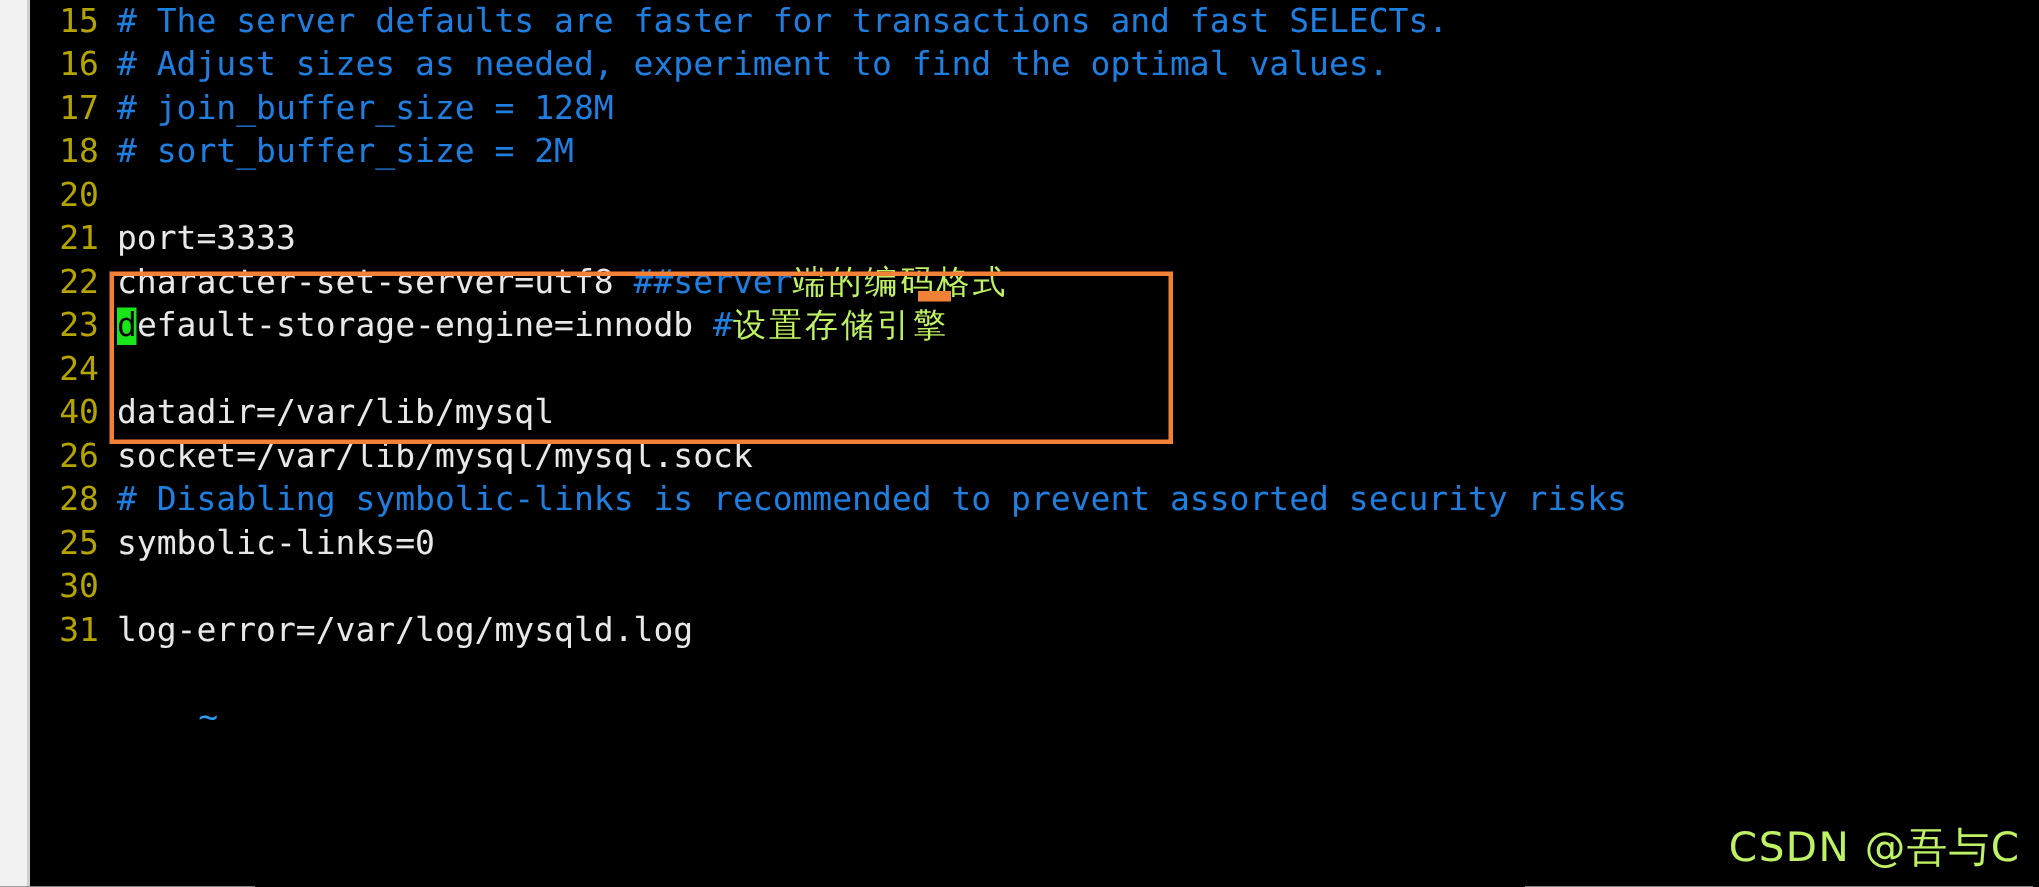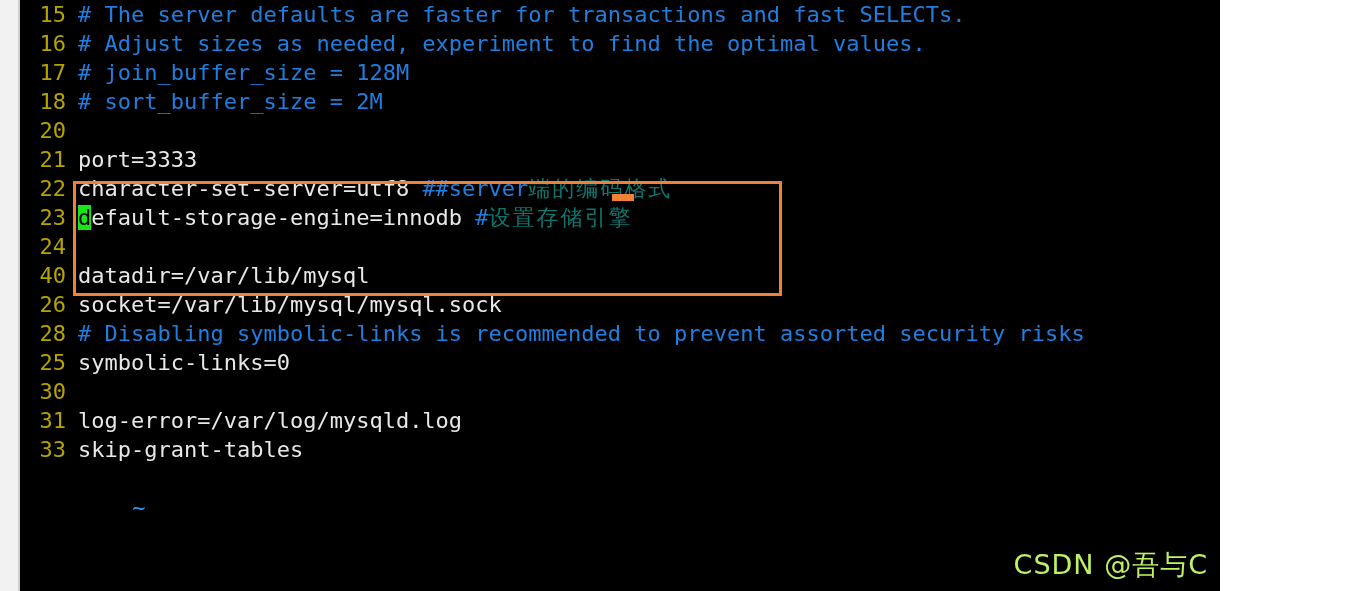--- a/index.html
+++ b/index.html
@@ -2,21 +2,21 @@
 <html><head>
 <meta charset="utf-8">
 <style>
   html, body {
     margin: 0;
     padding: 0;
     background: #ffffff;
   }
   #screen {
     position: relative;
-    width: 1220px;
+    width: 1359px;
     height: 591px;
     background: #000000;
     overflow: hidden;
     font-family: "DejaVu Sans Mono", "Liberation Mono", monospace;
   }
   
   #left-strip {
     position: absolute;
     left: 0; top: 0;
     width: 18px; height: 591px;
@@ -52,21 +52,21 @@
     font-size: 22px;
   }
   .code {
     display: inline-block;
     padding-left: 12px;
     color: #e8e8e8;
   }
   .cmt { color: #1f7fe0; }
   .cjk {
     font-family: "DejaVu Sans", sans-serif;
-    color: #0f766e;
+    color: #bef264;
     letter-spacing: 2px;
   }
   .cursor {
     background: #19e619;
     color: #000000;
   }
   .tilde {
     color: #2a9df4;
     font-size: 22px;
     display: inline-block;
@@ -137,21 +137,20 @@
         <div class="line"><span class="ln">21</span><span class="code"><span>port=3333</span></span></div>
         <div class="line"><span class="ln">22</span><span class="code"><span>character-set-server=utf8 </span><span class="cmt">##server</span><span class="cjk">端的编码格式</span></span></div>
         <div class="line"><span class="ln">23</span><span class="code"><span class="cursor">d</span><span>efault-storage-engine=innodb </span><span class="cmt">#</span><span class="cjk">设置存储引擎</span></span></div>
         <div class="line"><span class="ln">24</span><span class="code"></span></div>
         <div class="line"><span class="ln">40</span><span class="code"><span>datadir=/var/lib/mysql</span></span></div>
         <div class="line"><span class="ln">26</span><span class="code"><span>socket=/var/lib/mysql/mysql.sock</span></span></div>
         <div class="line"><span class="ln">28</span><span class="code"><span class="cmt"># Disabling symbolic-links is recommended to prevent assorted security risks</span></span></div>
         <div class="line"><span class="ln">25</span><span class="code"><span>symbolic-links=0</span></span></div>
         <div class="line"><span class="ln">30</span><span class="code"></span></div>
         <div class="line"><span class="ln">31</span><span class="code"><span>log-error=/var/log/mysqld.log</span></span></div>
-        <div class="line"><span class="ln">33</span><span class="code"><span>skip-grant-tables</span></span></div>
       </div>
 
     <div class="line">
       <span class="tilde">~</span>
     </div>
   </div>
 
   <div id="highlight-box"></div>
   <div id="dash-mark"></div>
 

